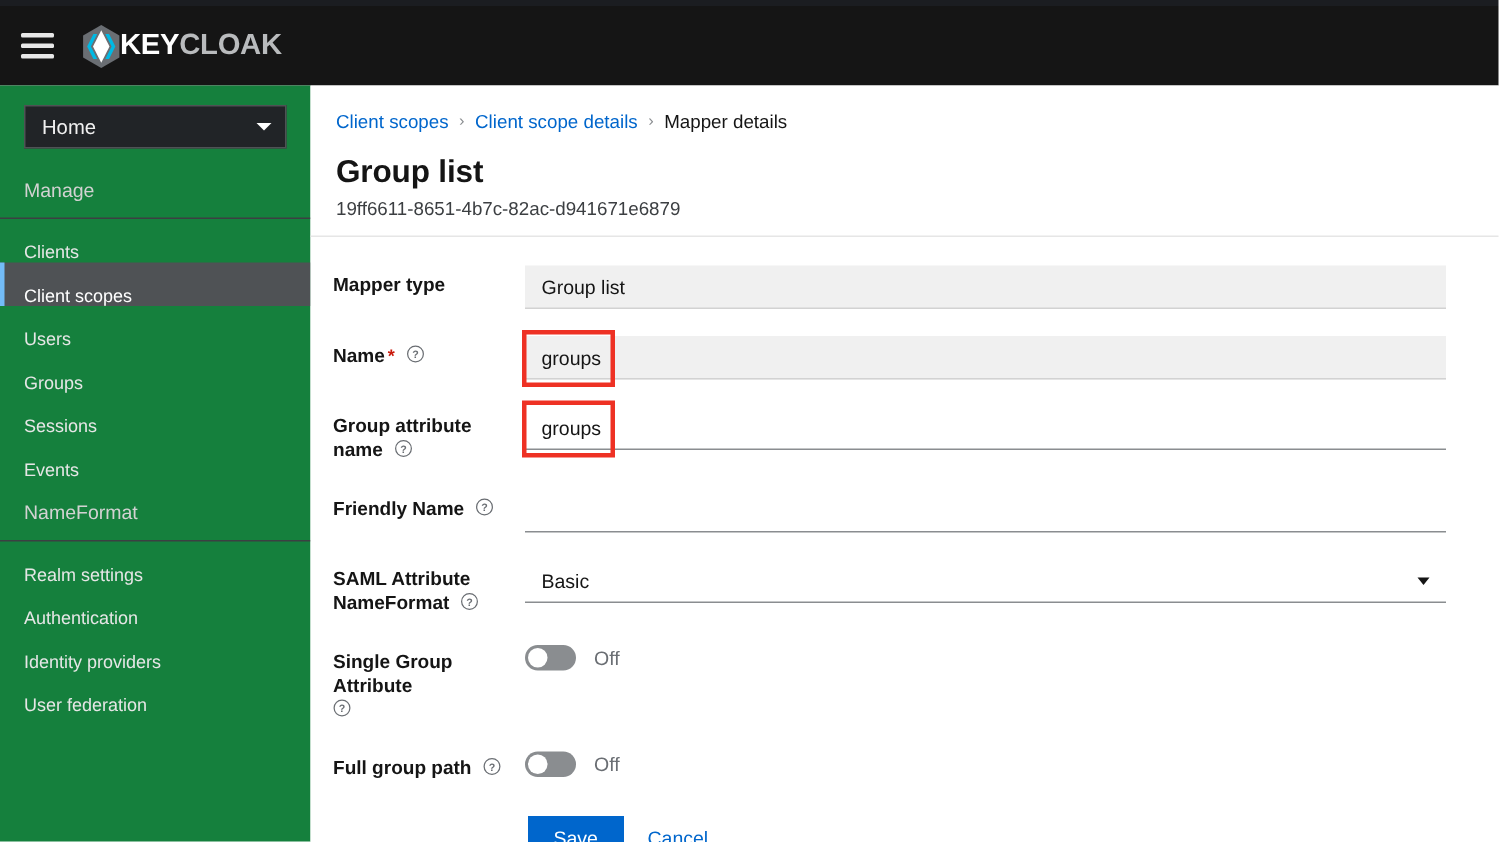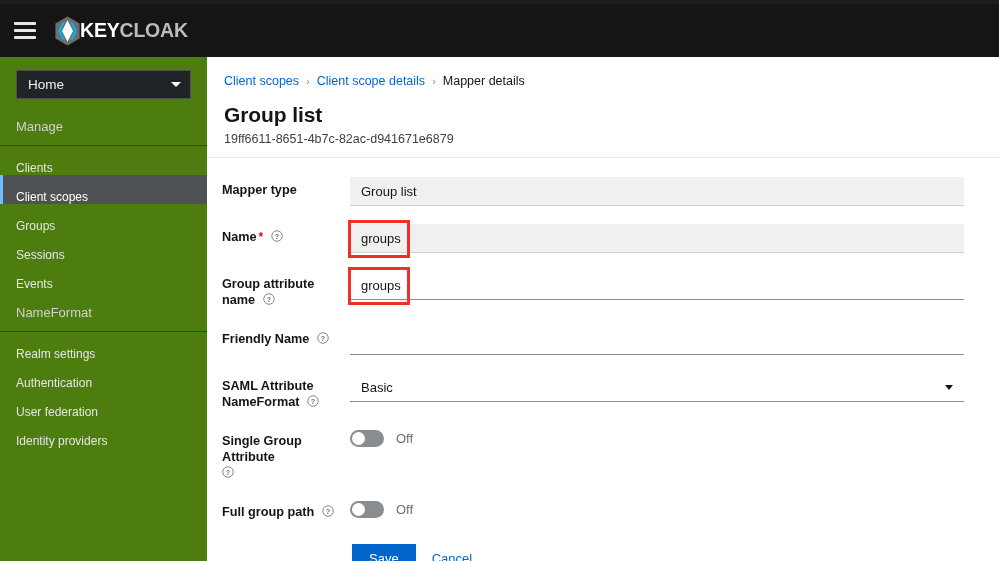--- a/index.html
+++ b/index.html
@@ -48,21 +48,21 @@
     margin-left: -1px;
   }
   #brand-text .kc-white { color: #ffffff; }
   #brand-text .kc-grey  { color: #b9bbbd; }
 
   
   #sidebar {
     position: absolute;
     top: 57px; left: 0;
     width: 207px; height: 504px;
-    background: #4d7c0f;
+    background: #15803d;
   }
   #realm-select-wrap { padding: 13px 16px 14px 16px; }
   #realm-select {
     height: 29px;
     border: 1px solid #4f5255;
     background: #212427;
     display: flex; align-items: center;
     justify-content: space-between;
     padding: 0 9px 0 11px;
     cursor: pointer;
@@ -323,44 +323,47 @@
 
   <div class="nav-section-title">Manage</div>
   <div class="nav-divider"></div>
   <div class="nav-item">
     <span>Clients</span>
   </div>
   <div class="nav-item active">
     <span>Client scopes</span>
   </div>
   <div class="nav-item">
+    <span>Users</span>
+  </div>
+  <div class="nav-item">
     <span>Groups</span>
   </div>
   <div class="nav-item">
     <span>Sessions</span>
   </div>
   <div class="nav-item">
     <span>Events</span>
   </div>
 
   <div class="nav-spacer"></div>
 
   <div class="nav-section-title">NameFormat</div>
   <div class="nav-divider"></div>
   <div class="nav-item">
     <span>Realm settings</span>
   </div>
   <div class="nav-item">
     <span>Authentication</span>
   </div>
   <div class="nav-item">
+    <span>Identity providers</span>
+  </div>
+  <div class="nav-item">
     <span>User federation</span>
-  </div>
-  <div class="nav-item">
-    <span>Identity providers</span>
   </div>
 </div>
 
 <div id="content">
 
   <div id="page-header">
     <div id="breadcrumb">
       <a>Client scopes</a>
       <span class="bc-sep">›</span>
       <a>Client scope details</a>

